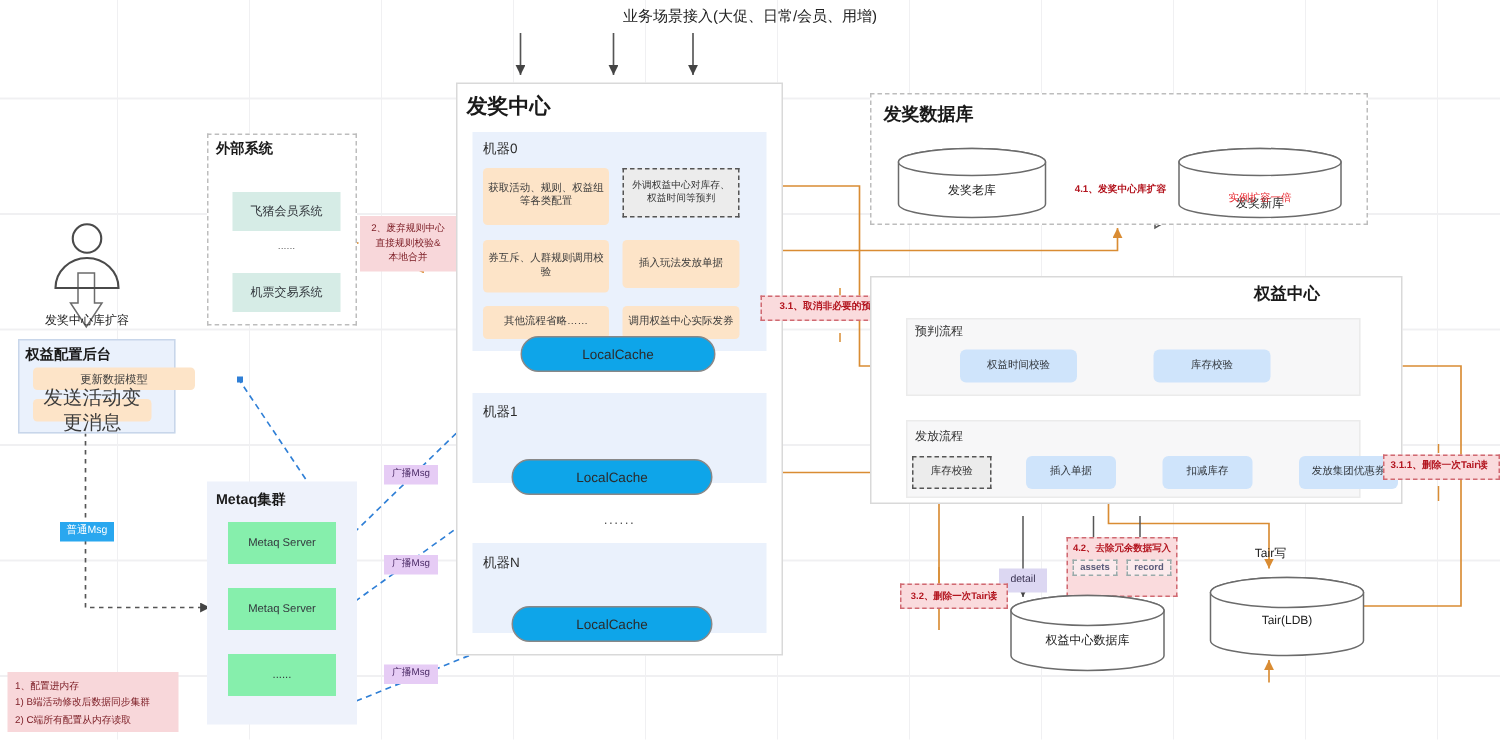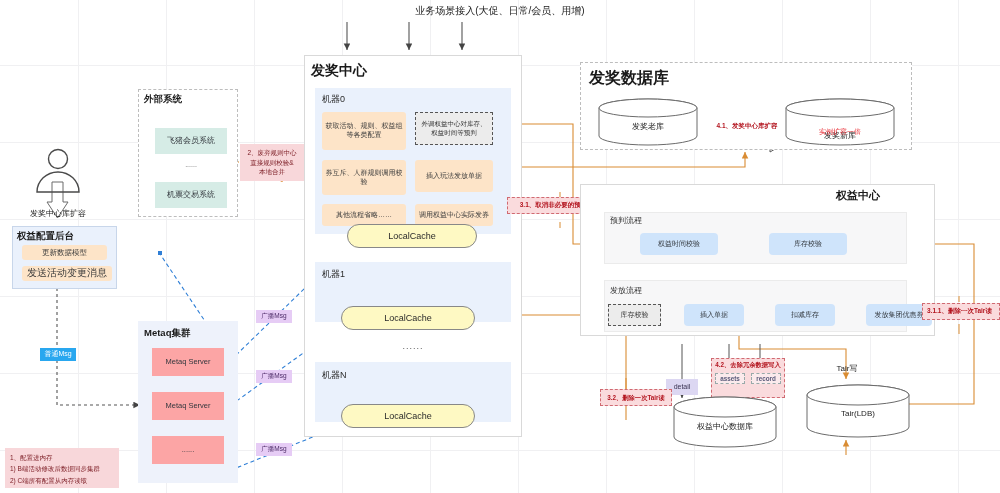--- a/index.html
+++ b/index.html
@@ -18,32 +18,32 @@
     background-size:88px 77px; background-position:-10px -12px; }
   .abs { position:absolute; }
   .grp { position:absolute; border:1px solid #d9d9d9; background:#fff; }
   .grp-dash { border:1px dashed #bdbdbd; }
   .grp-title { position:absolute; font-weight:bold; color:#1a1a1a; }
   .box { position:absolute; display:flex; align-items:center; justify-content:center;
          text-align:center; line-height:1.25; padding:2px 3px; }
   .orange { background:#fde4c8; border-radius:3px; color:#3b3b3b; }
   .blue { background:#cfe4fb; border-radius:4px; color:#32373d; }
   .mint { background:#d6ece6; color:#32373d; }
-  .lav  { background:#fca5a5; color:#32373d;text-align:center; }
+  .lav  { background:#86efac; color:#32373d;text-align:center; }
   .grey-dash { background:#ececec; border:1.3px dashed #555; color:#333; }
   .pink { background:#fadbdd; border:1.3px dashed #d06a72; color:#b3151f; font-weight:bold; }
   .violet { background:#e6ccf5; color:#4b2a66; }
   .cyan { background:#29a7ef; color:#ffffff; }
   .lav-sm { background:#dcd7f2; color:#3a3352; }
   .pinkbox { background:#f8d7da; color:#7a1a22; }
   .sect { position:absolute; background:#f7f7f8; border:1px solid #ebebeb; }
   .sect-t { position:absolute; color:#333; }
   .machine { position:absolute; background:#eaf1fc; }
   .machine-t { position:absolute; color:#2b2b2b; }
-  .cap { position:absolute; border:1px solid #888; border-radius:22px; background:#fef9c3;
+  .cap { position:absolute; border:1px solid #888; border-radius:22px; background:#0ea5e9;
          display:flex; align-items:center; justify-content:center; color:#2b2b2b; }
   .cyl-wrap { position:absolute; }
   .cyl-label { position:absolute; width:100%; text-align:center; color:#222; }
   .red-sub { color:#e8262e; }
   svg { position:absolute; left:0; top:0; width:1000px; height:493px; overflow:visible; }
   .dots { letter-spacing:1px; color:#555; }
 </style>
 </head>
 <body>
 
@@ -149,22 +149,22 @@
   <div class="abs" style="left:300px; top:4px; width:400px; text-align:center; font-size:10px; color:#222;">业务场景接入(大促、日常/会员、用增)</div>
 
   <svg class="abs" style="left:30px; top:148px; width:56px; height:46px;" viewBox="0 0 56 46">
     <circle cx="28" cy="11" r="9.5" fill="none" stroke="#4a4a4a" stroke-width="1.4"></circle>
     <path d="M7,44 a21,20 0 0 1 42,0 z" fill="none" stroke="#4a4a4a" stroke-width="1.4"></path>
   </svg>
   <div class="abs" style="left:12px; top:208px; width:92px; text-align:center; font-size:8px;">发奖中心库扩容</div>
 
   <div class="grp" style="left:12px; top:226px; width:105px; height:63px; background:#eaf1fc; border-color:#c8d6ea;"></div>
   <div class="grp-title" style="left:17px; top:230px; font-size:9.5px;">权益配置后台</div>
-  <div class="box orange" style="left:22px; top:245px; width:85px; height:15px; font-size:7.5px;">更新数据模型</div>
-  <div class="box orange" style="left:22px; top:266px; width:90px; height:15px; font-size:10px;">发送活动变更消息</div>
+  <div class="box orange" style="left:22px; top:245px; width:108px; height:15px; font-size:7.5px;">更新数据模型</div>
+  <div class="box orange" style="left:22px; top:266px; width:79px; height:15px; font-size:13px;">发送活动变更消息</div>
   <div class="box cyan" style="left:40px; top:348px; width:36px; height:13px; font-size:7px;">普通Msg</div>
 
   <div class="grp grp-dash" style="left:138px; top:89px; width:100px; height:128px;"></div>
   <div class="grp-title" style="left:144px; top:93px; font-size:9.5px;">外部系统</div>
   <div class="box mint" style="left:155px; top:128px; width:72px; height:26px; font-size:8px;">飞猪会员系统</div>
   <div class="box" style="left:155px; top:160px; width:72px; height:10px; font-size:7px; color:#666;">......</div>
   <div class="box mint" style="left:155px; top:182px; width:72px; height:26px; font-size:8px;">机票交易系统</div>
 
   <div class="box pinkbox" style="left:240px; top:144px; width:64px; height:37px; font-size:6.5px; flex-direction:column; line-height:1.45;">
     <span>2、废弃规则中心</span>
@@ -210,21 +210,21 @@
 
   <div class="abs dots" style="left:315px; top:341px; width:196px; text-align:center; font-size:9px;">......</div>
 
   <div class="machine" style="left:315px; top:362px; width:196px; height:60px;"></div>
   <div class="machine-t" style="left:322px; top:369px; font-size:9px;">机器N</div>
   <div class="cap" style="left:341px; top:404px; width:134px; height:24px; font-size:9px;">LocalCache</div>
 
   <div class="box pink" style="left:507px; top:197px; width:106px; height:17px; font-size:6.5px;">3.1、取消非必要的预判调用</div>
 
   <div class="grp grp-dash" style="left:580px; top:62px; width:332px; height:88px;"></div>
-  <div class="grp-title" style="left:589px; top:68px; font-size:16px;">发奖数据库</div>
+  <div class="grp-title" style="left:589px; top:68px; font-size:12px;">发奖数据库</div>
 
   <div class="cyl-wrap" style="left:598px; top:98px; width:100px; height:48px;">
     <svg viewBox="0 0 100 48" style="position:absolute;left:0;top:0;width:100px;height:48px;">
       <path d="M1,10 a49,9 0 0 1 98,0 L99,38 a49,9 0 0 1 -98,0 z" fill="#fff" stroke="#6b6b6b" stroke-width="1"></path>
       <ellipse cx="50" cy="10" rx="49" ry="9" fill="#fff" stroke="#6b6b6b" stroke-width="1"></ellipse>
     </svg>
     <div class="cyl-label" style="top:23px; font-size:8px;">发奖老库</div>
   </div>
 
   <div class="cyl-wrap" style="left:785px; top:98px; width:110px; height:48px;">

